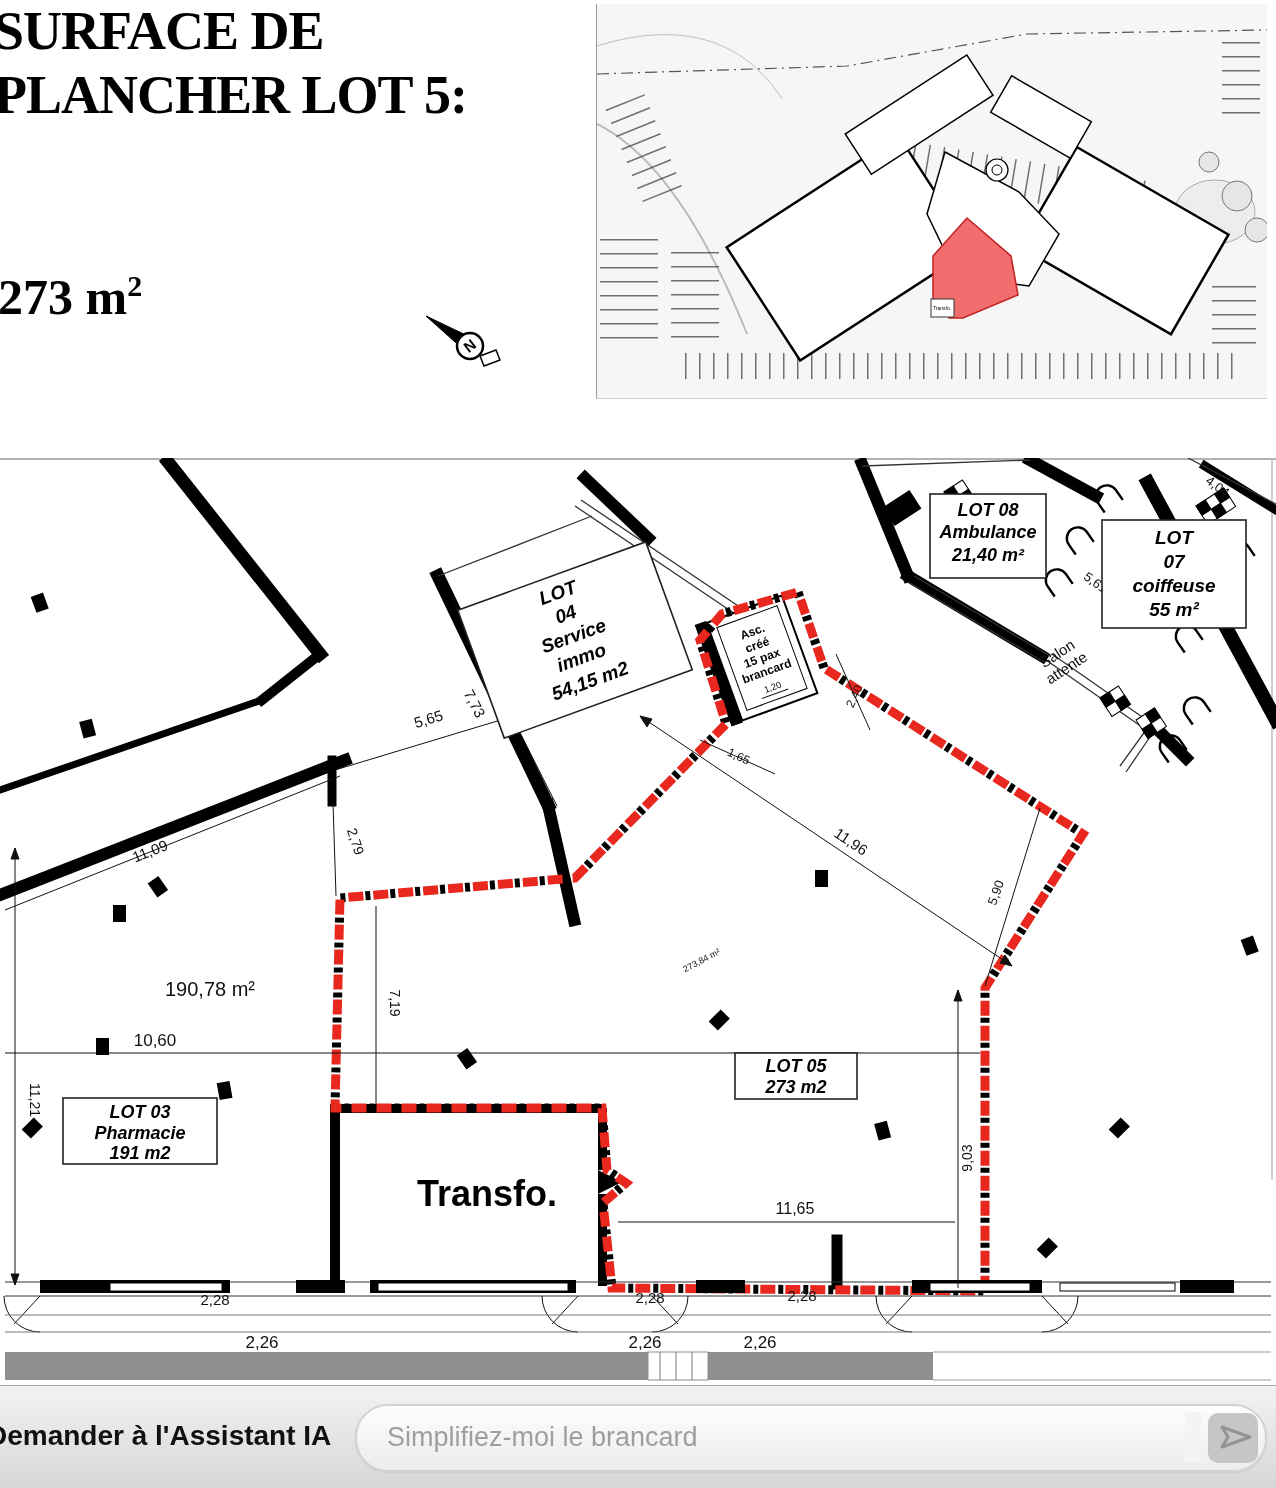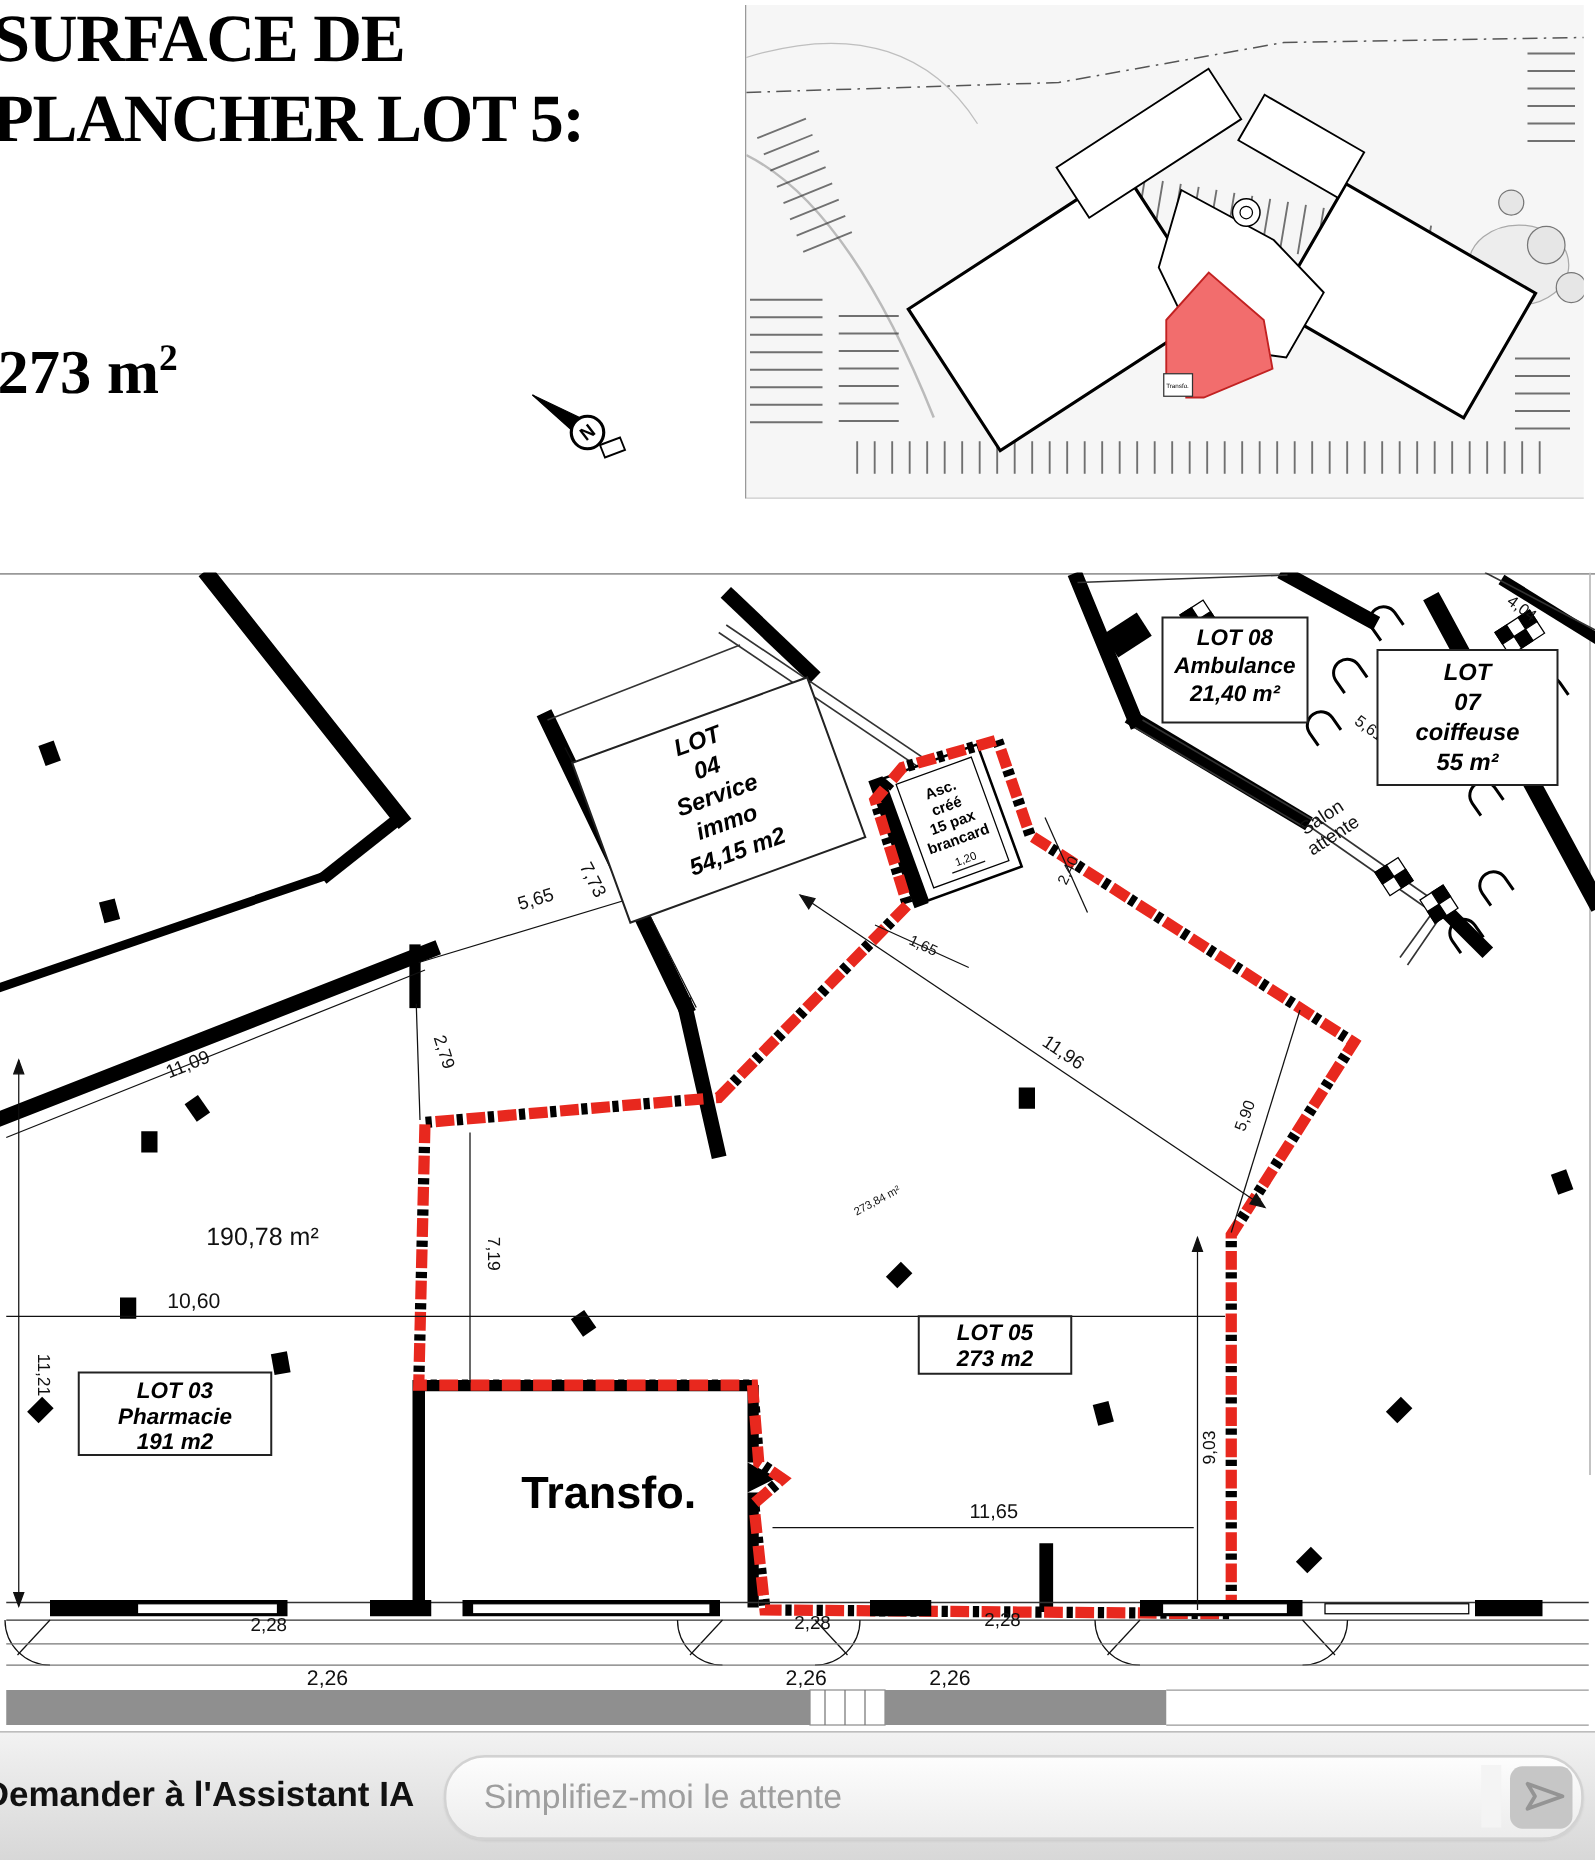--- a/index.html
+++ b/index.html
@@ -363,21 +363,21 @@
     <rect x="735" y="595" width="122" height="46" class="lotbox"></rect>
     <text class="lottext" font-size="18" x="796" y="614">LOT 05</text>
     <text class="lottext" font-size="18" x="796" y="635">273 m2</text>
   </g>
 </svg>
 </div>
 
 <div class="abs ai-bar">
   <div class="ai-label">Demander à l'Assistant IA</div>
   <div class="ai-input">
-    <span class="ai-placeholder">Simplifiez-moi le attente</span>
+    <span class="ai-placeholder">Simplifiez-moi le brancard</span>
     <span class="ai-divider"></span>
     <button class="ai-send">
       <svg width="44" height="44" viewBox="0 0 44 44">
         <path d="M8 12 L36 22 L8 32 L14 22 Z" fill="none" stroke="#949494" stroke-width="3" stroke-linejoin="round"></path>
       </svg>
     </button>
   </div>
 </div>
 
 </body></html>

